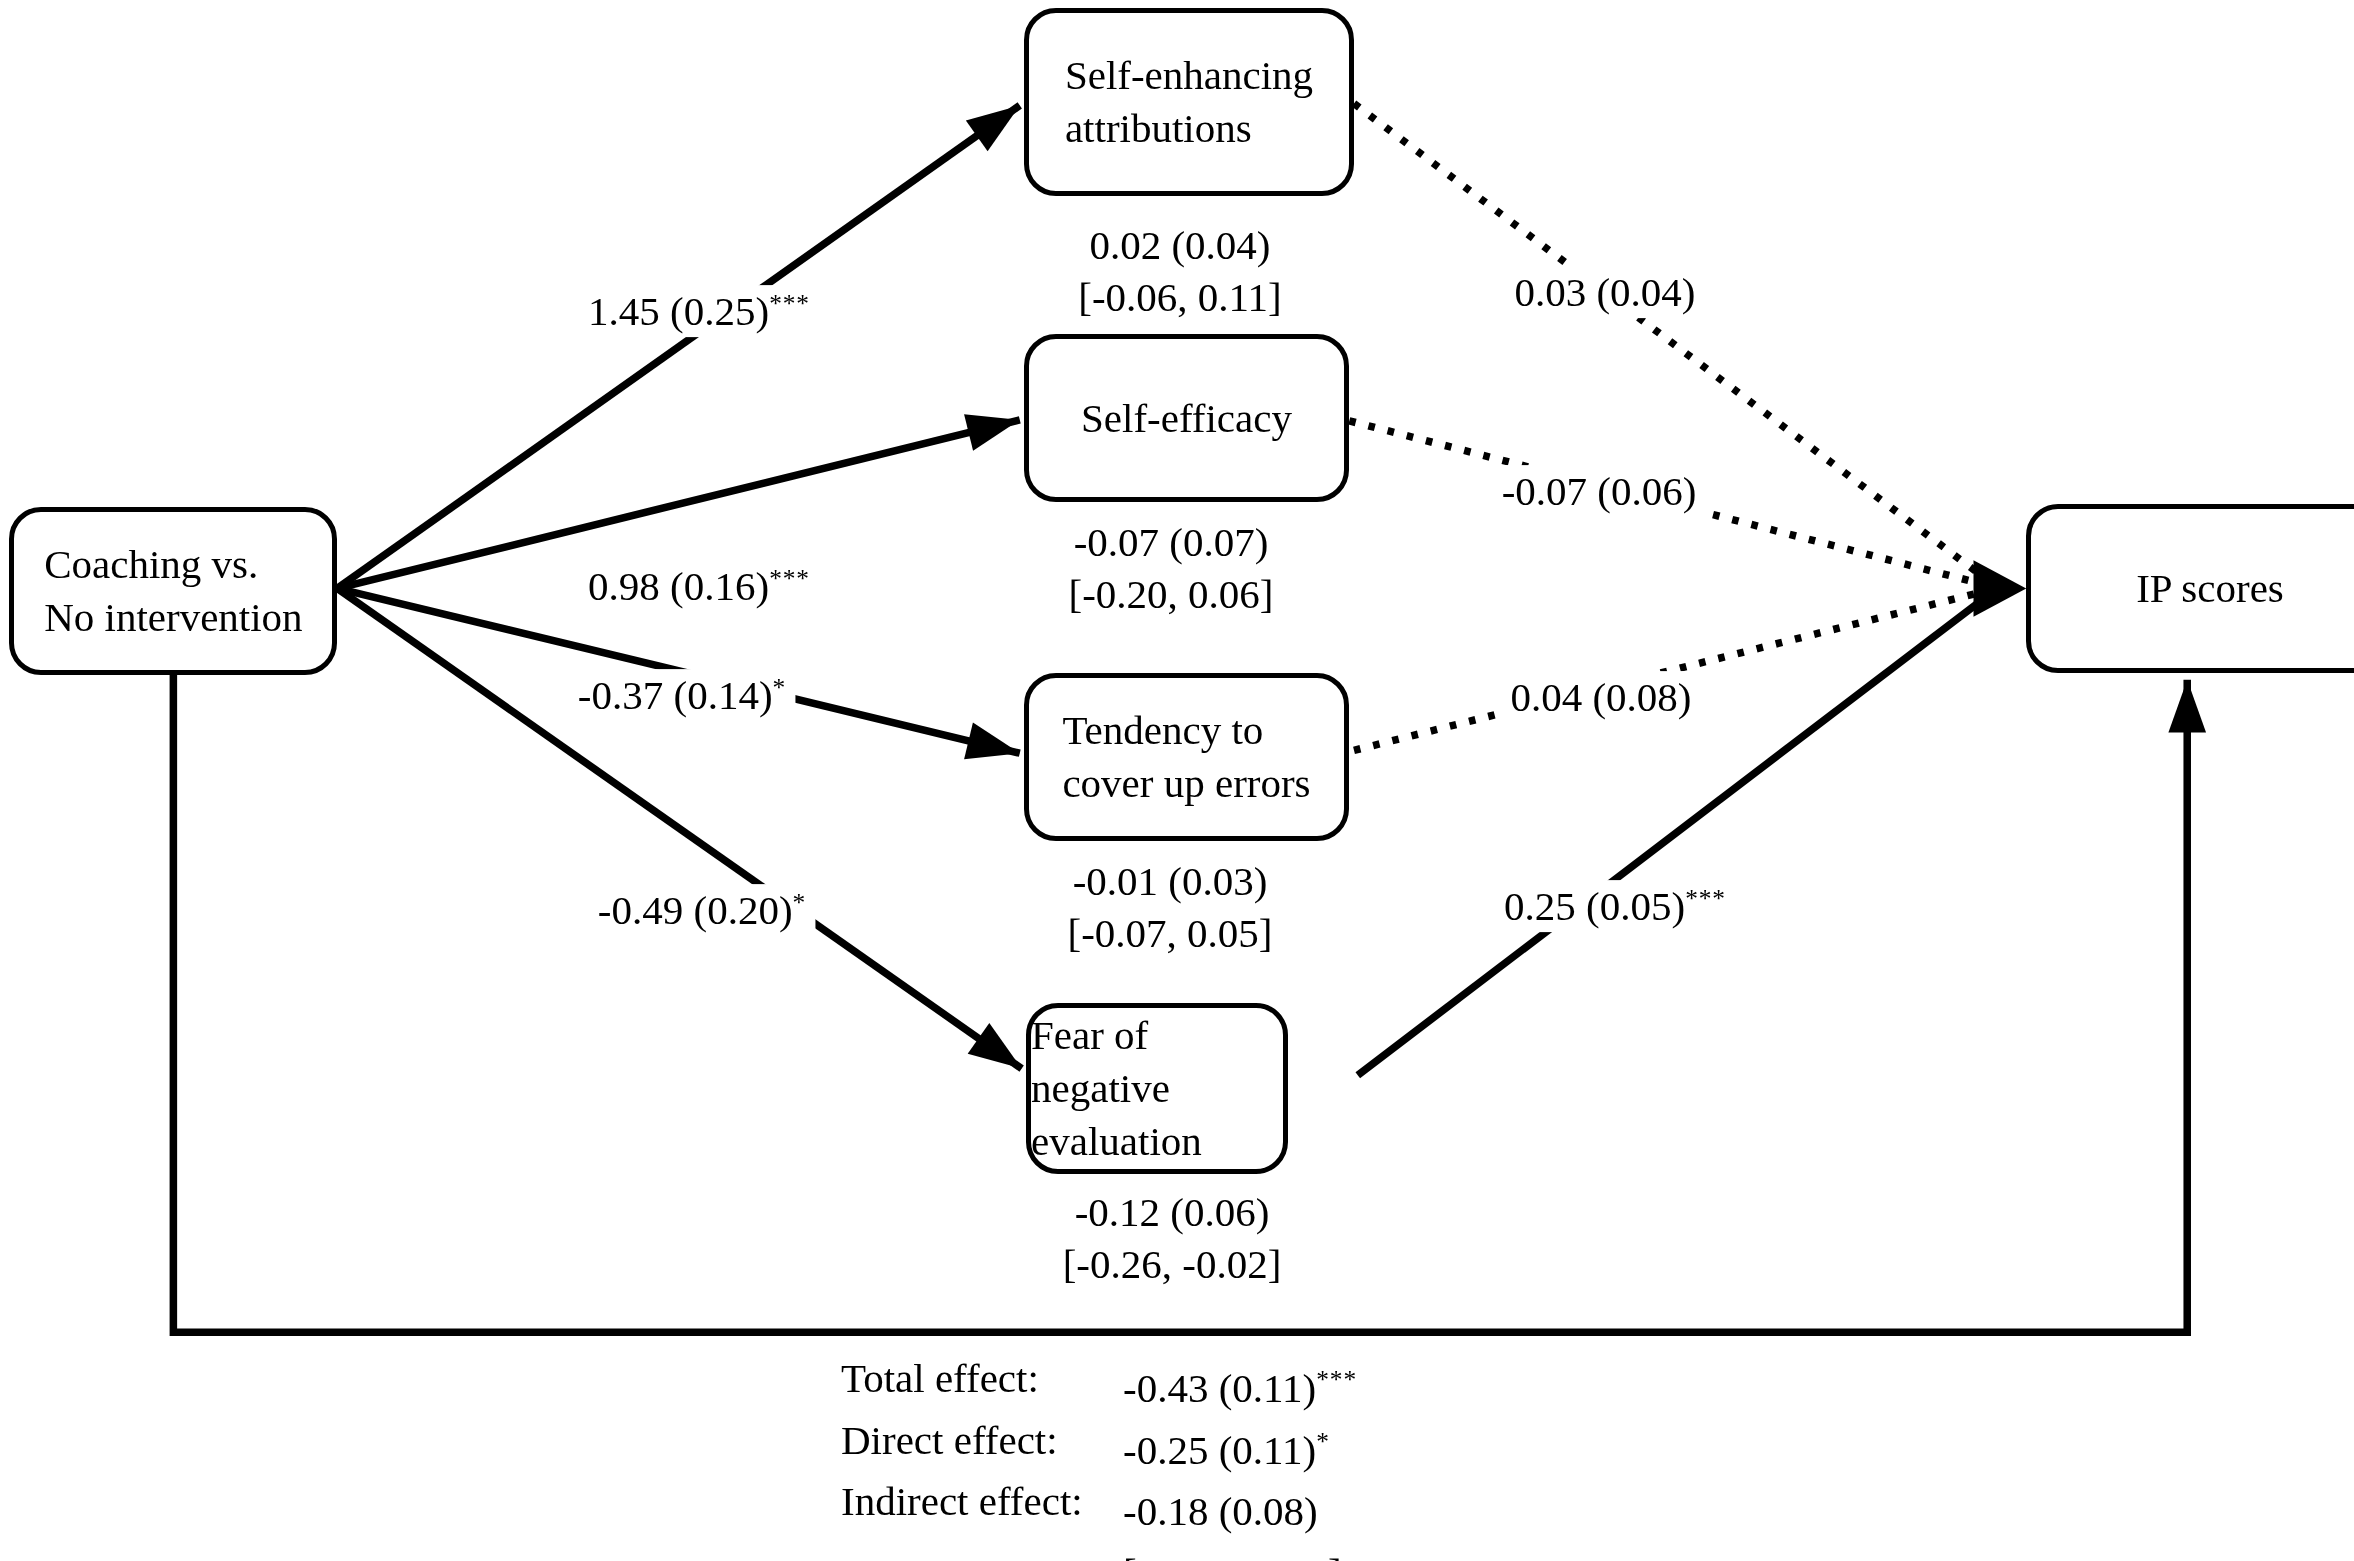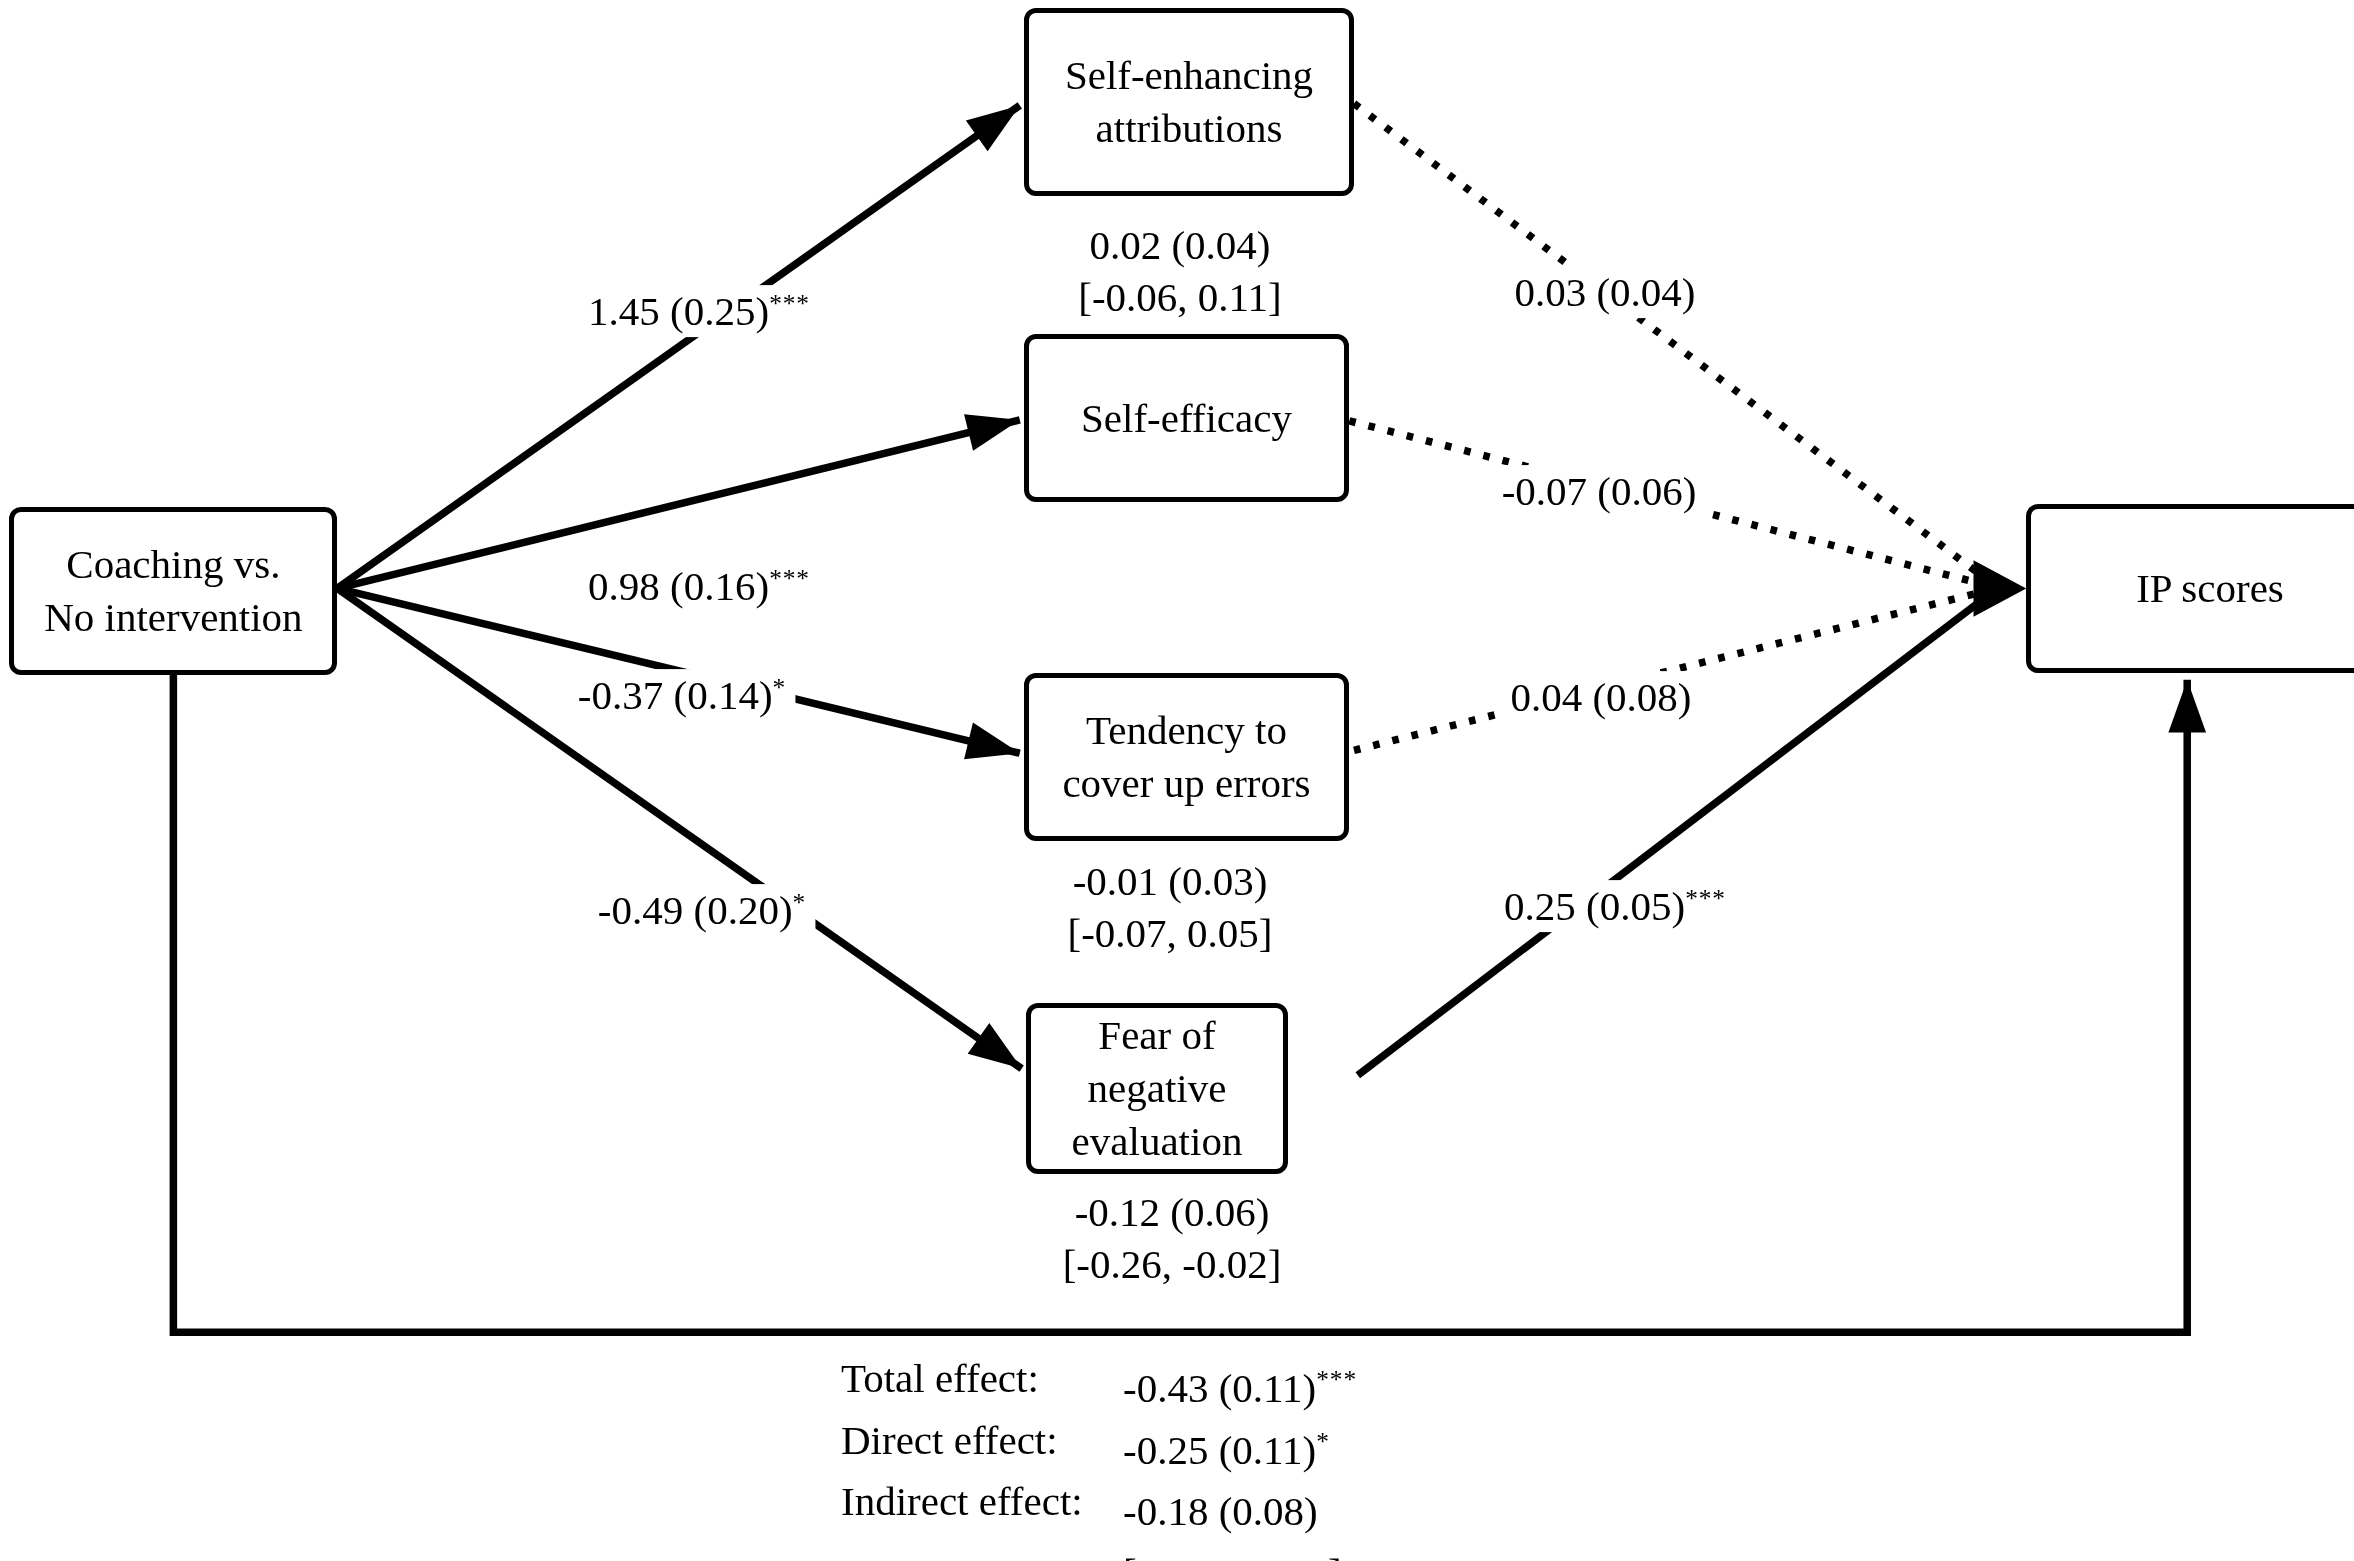--- a/index.html
+++ b/index.html
@@ -11,26 +11,25 @@
     font-family: "Liberation Serif", "DejaVu Serif", serif;
     color: #000000;
     overflow: hidden;
   }
   #wires { position:absolute; left:0; top:0; }
 
   .node {
     position: absolute;
     box-sizing: border-box;
     border: 5.6px solid #000;
-    border-radius: 12px;
+    border-radius: 32px;
     background: #fff;
     display: flex;
     align-items: center;
     justify-content: center;
-    text-align: center;
     font-size: 41px;
     line-height: 53px;
   }
   .node span { white-space: pre-line; }
 
   .plabel {
     position: absolute;
     transform: translate(-50%, -50%);
     background: #fff;
     padding: 1.9px 9.4px;
@@ -144,20 +143,24 @@
     <span>0.04 (0.08)</span><sup></sup>
   </div>
   <div class="plabel" style="left:1615px; top:906px;">
     <span>0.25 (0.05)</span><sup>***</sup>
   </div>
 
   <div class="stat" style="left:1180px; top:219px;">
     <div>0.02 (0.04)</div>
     <div>[-0.06, 0.11]</div>
   </div>
+  <div class="stat" style="left:1171px; top:516px;">
+    <div>-0.07 (0.07)</div>
+    <div>[-0.20, 0.06]</div>
+  </div>
   <div class="stat" style="left:1170px; top:855px;">
     <div>-0.01 (0.03)</div>
     <div>[-0.07, 0.05]</div>
   </div>
   <div class="stat" style="left:1172px; top:1186px;">
     <div>-0.12 (0.06)</div>
     <div>[-0.26, -0.02]</div>
   </div>
 
   <div class="effects">

